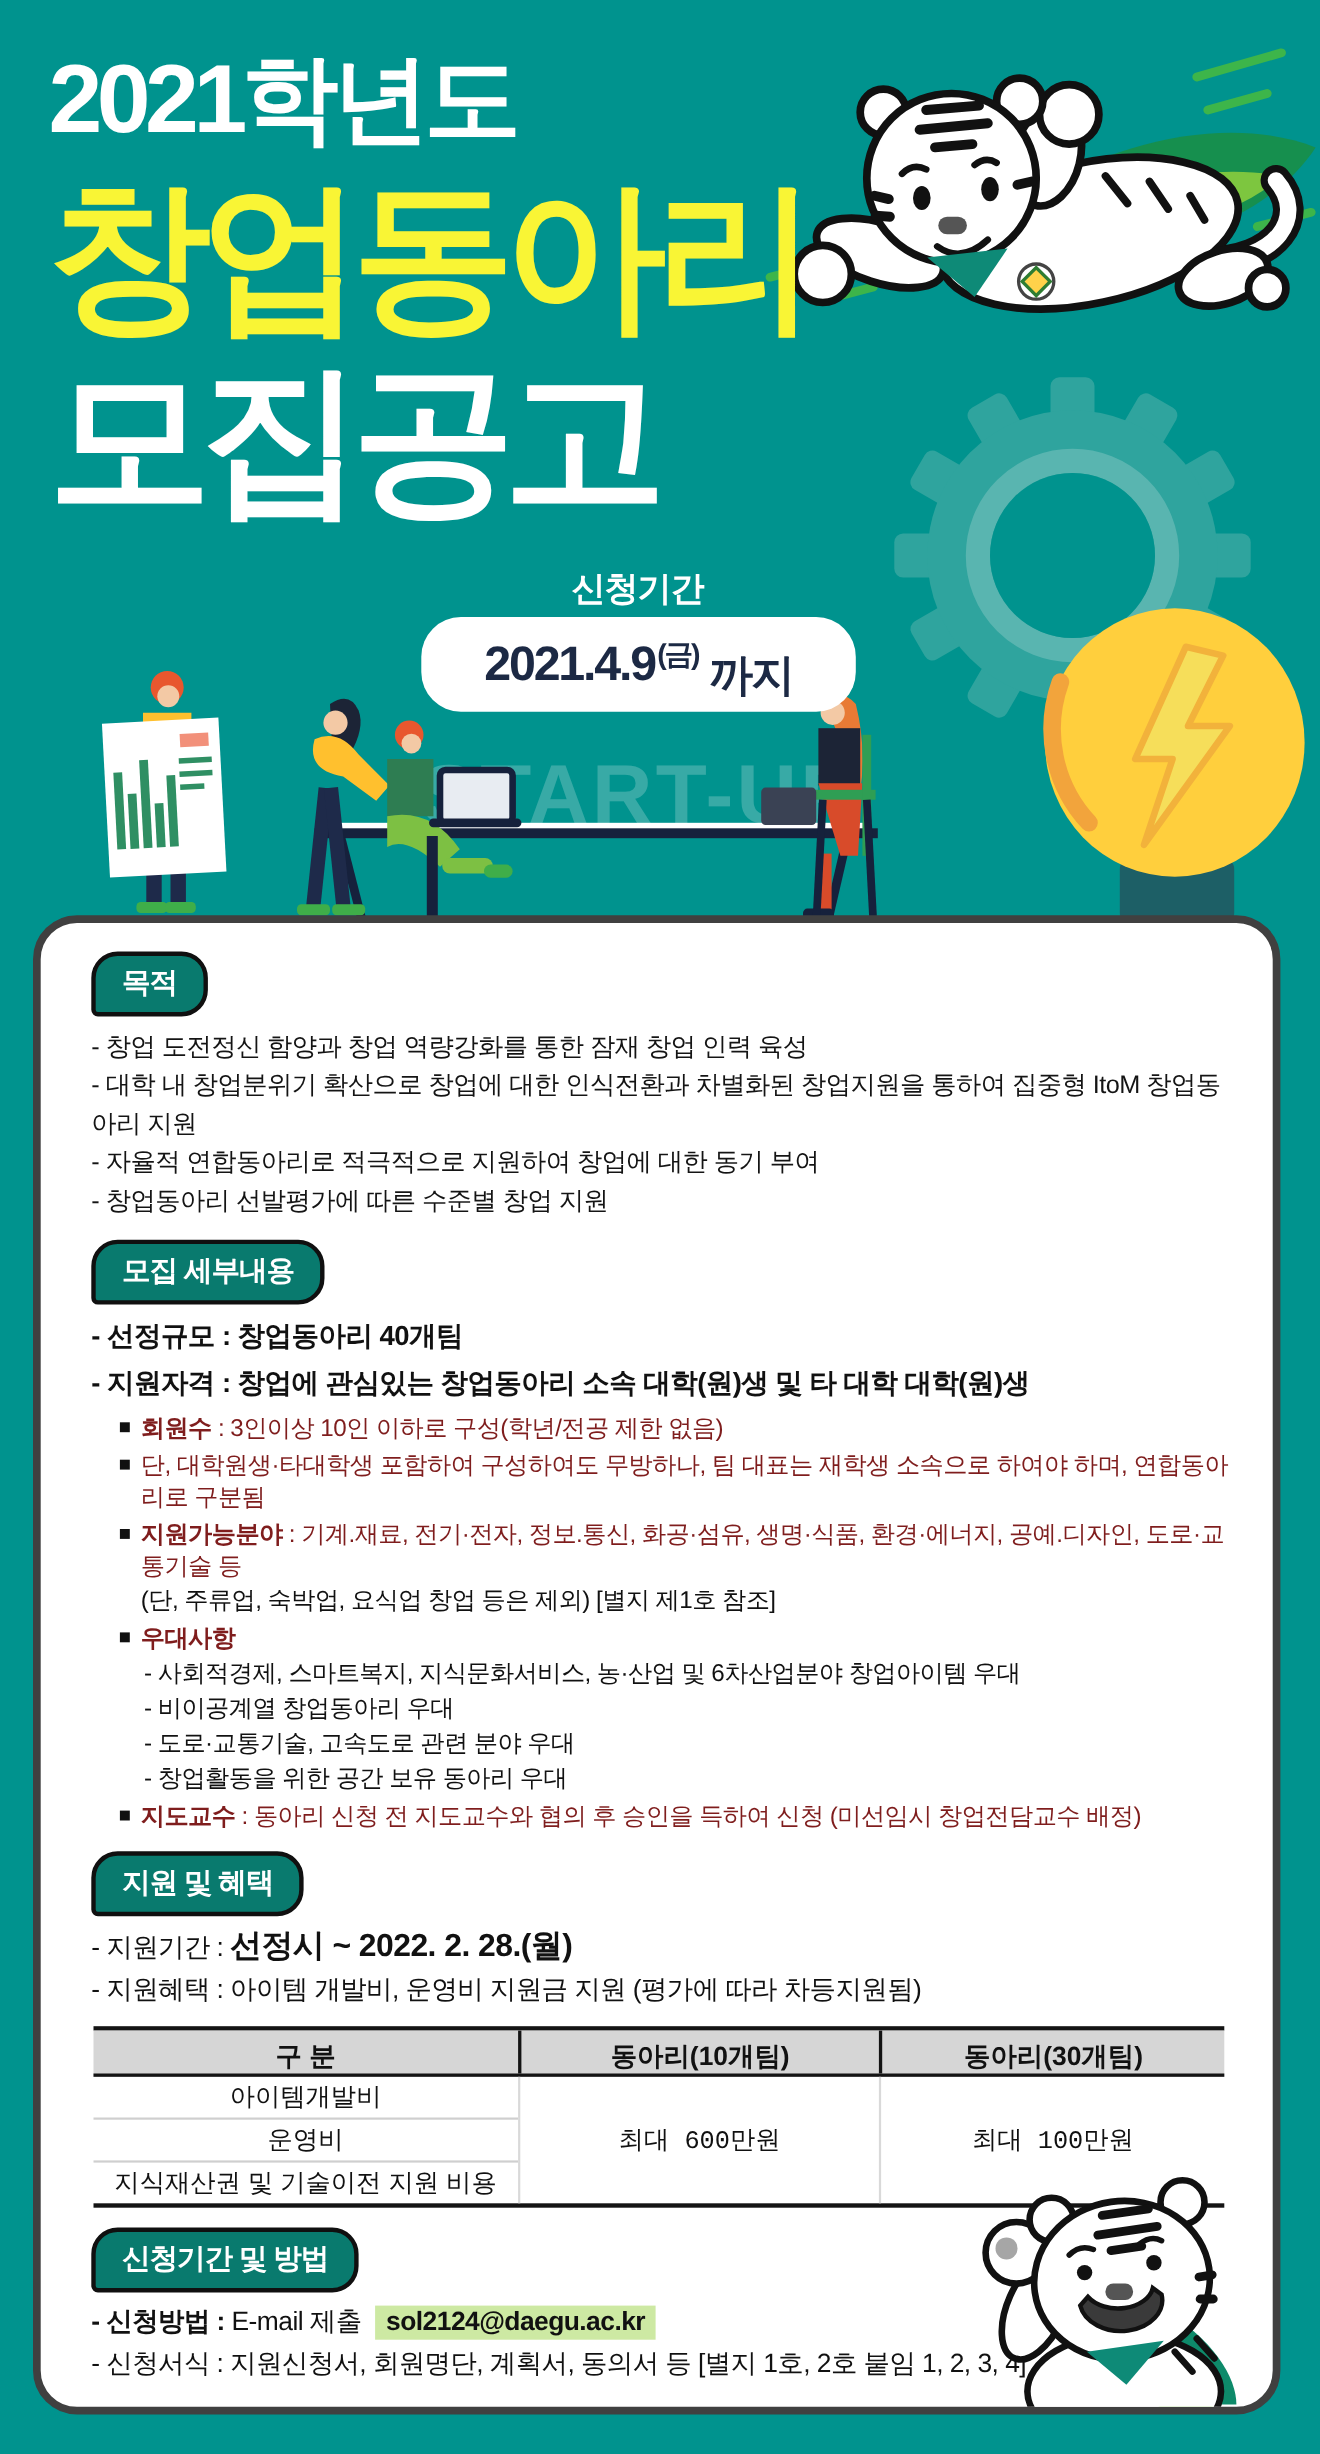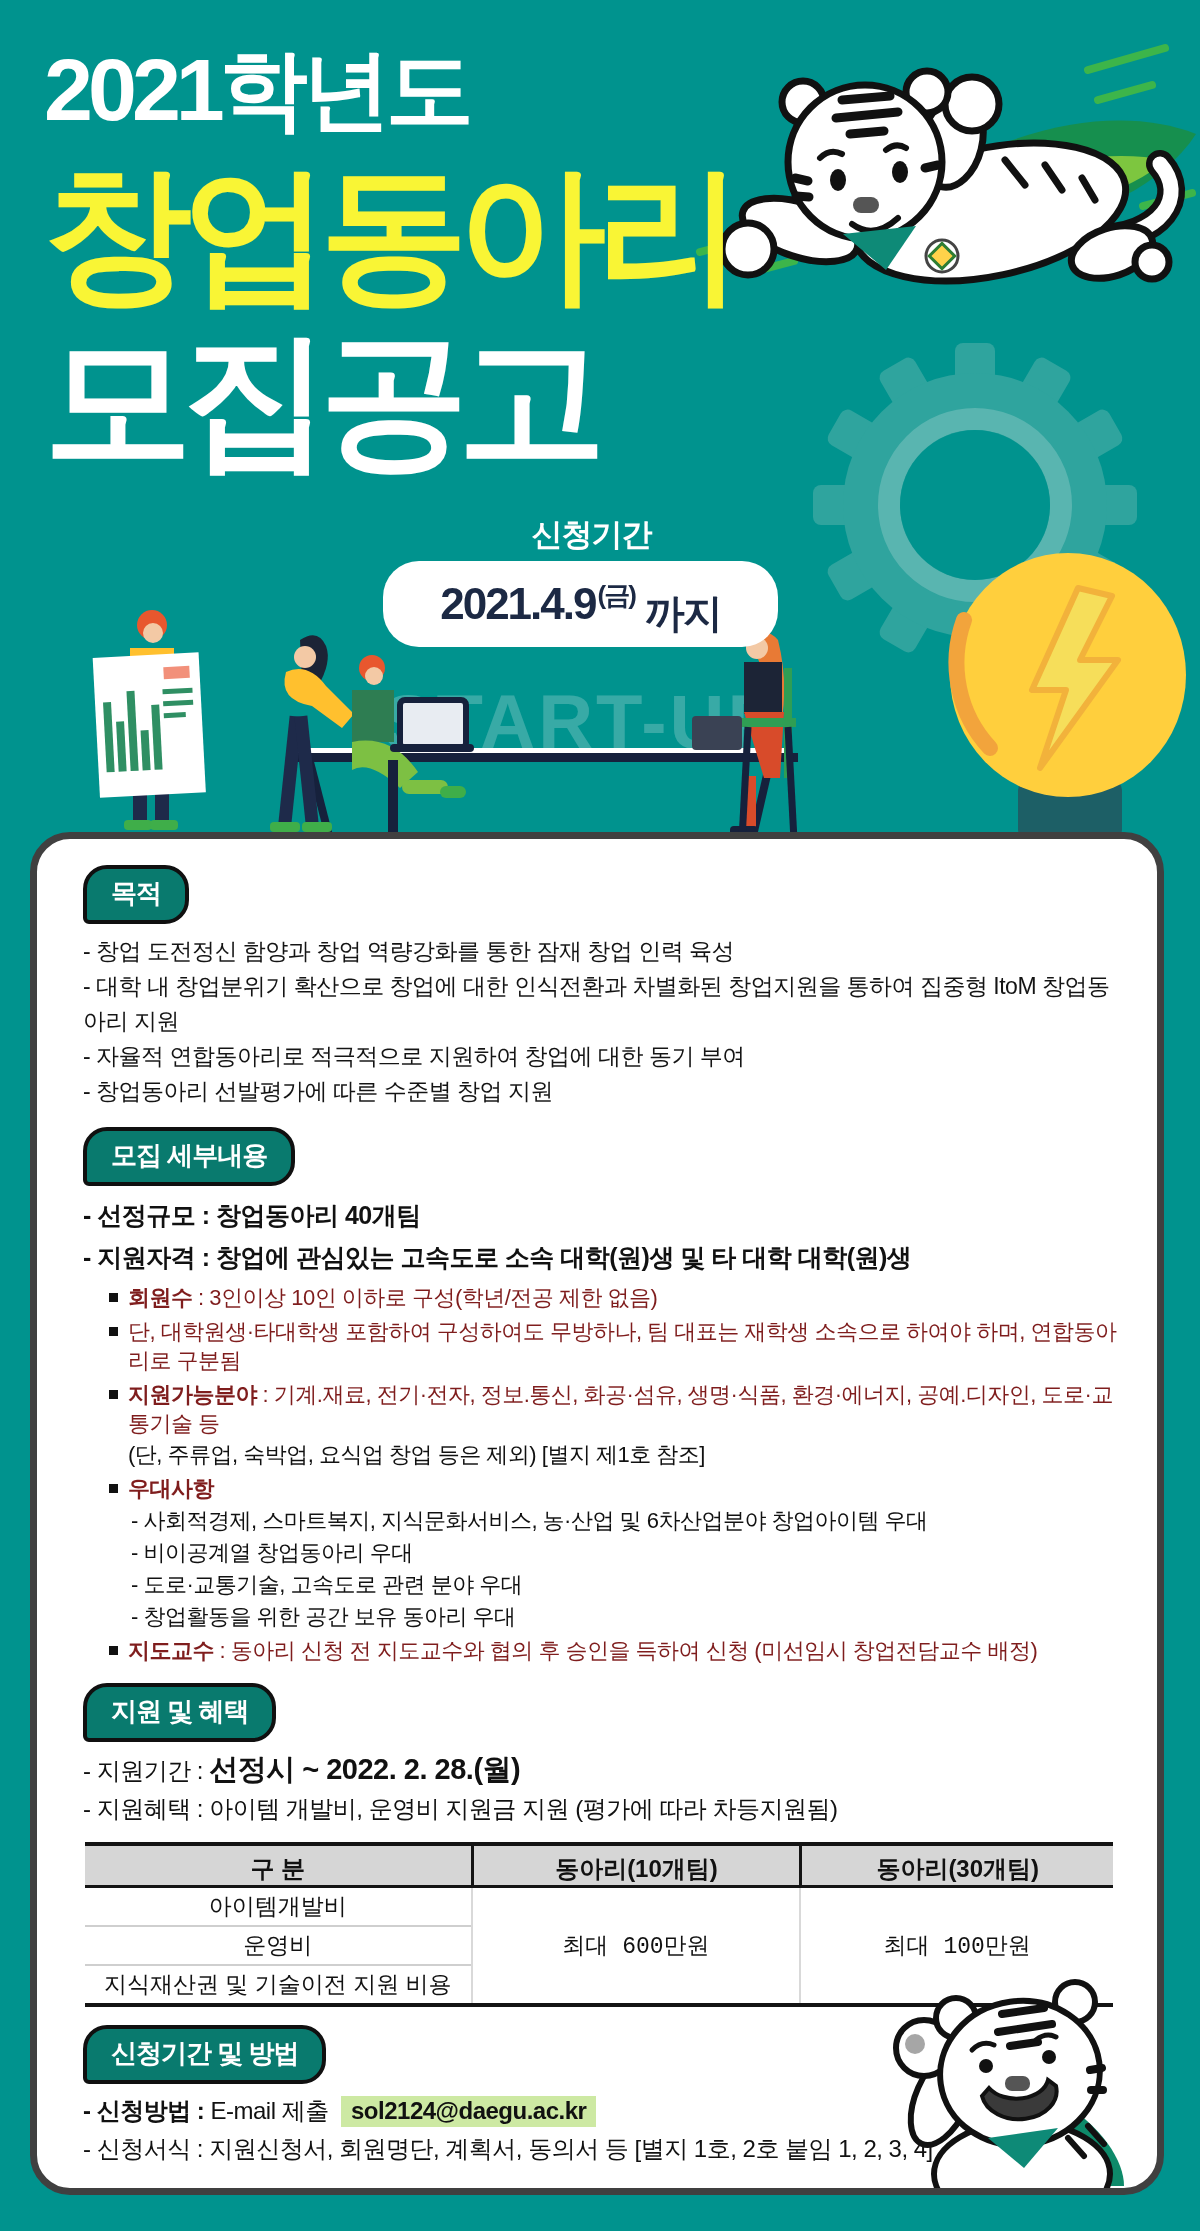--- a/index.html
+++ b/index.html
@@ -5,21 +5,21 @@
   html,body{margin:0;padding:0;background:#00938E;}
   .poster{position:relative;width:1200px;height:2231px;background:#00938E;overflow:hidden;
           font-family:"Liberation Sans","DejaVu Sans",sans-serif;color:#111;}
 
   
   .hero-art{position:absolute;left:0;top:0;z-index:1;}
   .hero-titles{position:absolute;left:44px;top:46px;z-index:2;line-height:1;white-space:nowrap;}
   .t1{font-size:88px;font-weight:900;color:#ffffff;letter-spacing:-5px;}
   .t2{font-size:148px;font-weight:900;color:#F9F535;letter-spacing:-10px;margin-top:26px;}
   .t3{font-size:148px;font-weight:900;color:#ffffff;letter-spacing:-10px;margin-top:18px;}
-  .apply-label{position:absolute;left:394px;top:514px;width:395px;text-align:center;z-index:2;
+  .apply-label{position:absolute;left:382px;top:514px;width:395px;text-align:center;z-index:2;
                color:#fff;font-weight:800;font-size:31px;letter-spacing:-1px;}
   .date-pill{position:absolute;left:383px;top:561px;width:395px;height:86px;background:#ffffff;
              border-radius:36px;display:flex;align-items:center;justify-content:center;z-index:2;
              color:#1C2944;font-weight:900;font-size:44px;letter-spacing:-2px;white-space:nowrap;}
   .date-pill .day{font-size:26px;font-weight:900;position:relative;top:-9px;margin:0 2px;}
   .date-pill .until{font-size:40px;margin-left:8px;margin-top:18px;}
 
   
   .card{position:absolute;left:30px;top:832px;width:1134px;height:1363px;box-sizing:border-box;
         background:#ffffff;border:7px solid #404040;border-radius:40px;z-index:5;
@@ -228,21 +228,21 @@
         <div class="p-line">- 대학 내 창업분위기 확산으로 창업에 대한 인식전환과 차별화된 창업지원을 통하여 집중형 ItoM 창업동아리 지원</div>
         <div class="p-line">- 자율적 연합동아리로 적극적으로 지원하여 창업에 대한 동기 부여</div>
         <div class="p-line">- 창업동아리 선발평가에 따른 수준별 창업 지원</div>
       </div>
     </div>
 
     <div class="section">
       <span class="badge">모집 세부내용</span>
       <div style="margin-top:8px;">
         <div class="main-line"><span>- 선정규모 : </span><span>창업동아리 40개팀</span></div>
-        <div class="main-line"><span>- 지원자격 : </span><span>창업에 관심있는 고속도로 소속 대학(원)생 및 타 대학 대학(원)생</span></div>
+        <div class="main-line"><span>- 지원자격 : </span><span>창업에 관심있는 창업동아리 소속 대학(원)생 및 타 대학 대학(원)생</span></div>
         <div class="sub"><span class="lbl">회원수</span><span> : 3인이상 10인 이하로 구성(학년/전공 제한 없음)</span></div>
         <div class="sub"><span>단, 대학원생·타대학생 포함하여 구성하여도 무방하나, 팀 대표는 재학생 소속으로 하여야 하며, 연합동아리로 구분됨</span></div>
         <div class="sub"><span class="lbl">지원가능분야</span><span> : 기계.재료, 전기·전자, 정보.통신, 화공·섬유, 생명·식품, 환경·에너지, 공예.디자인, 도로·교통기술 등</span></div>
         <div class="sub-cont">(단, 주류업, 숙박업, 요식업 창업 등은 제외) [별지 제1호 참조]</div>
         <div class="sub"><span class="lbl">우대사항</span></div>
         <div class="pref-item">- 사회적경제, 스마트복지, 지식문화서비스, 농·산업 및 6차산업분야 창업아이템 우대</div>
         <div class="pref-item">- 비이공계열 창업동아리 우대</div>
         <div class="pref-item">- 도로·교통기술, 고속도로 관련 분야 우대</div>
         <div class="pref-item">- 창업활동을 위한 공간 보유 동아리 우대</div>
         <div class="sub"><span class="lbl">지도교수</span><span> : 동아리 신청 전 지도교수와 협의 후 승인을 득하여 신청 (미선임시 창업전담교수 배정)</span></div>

